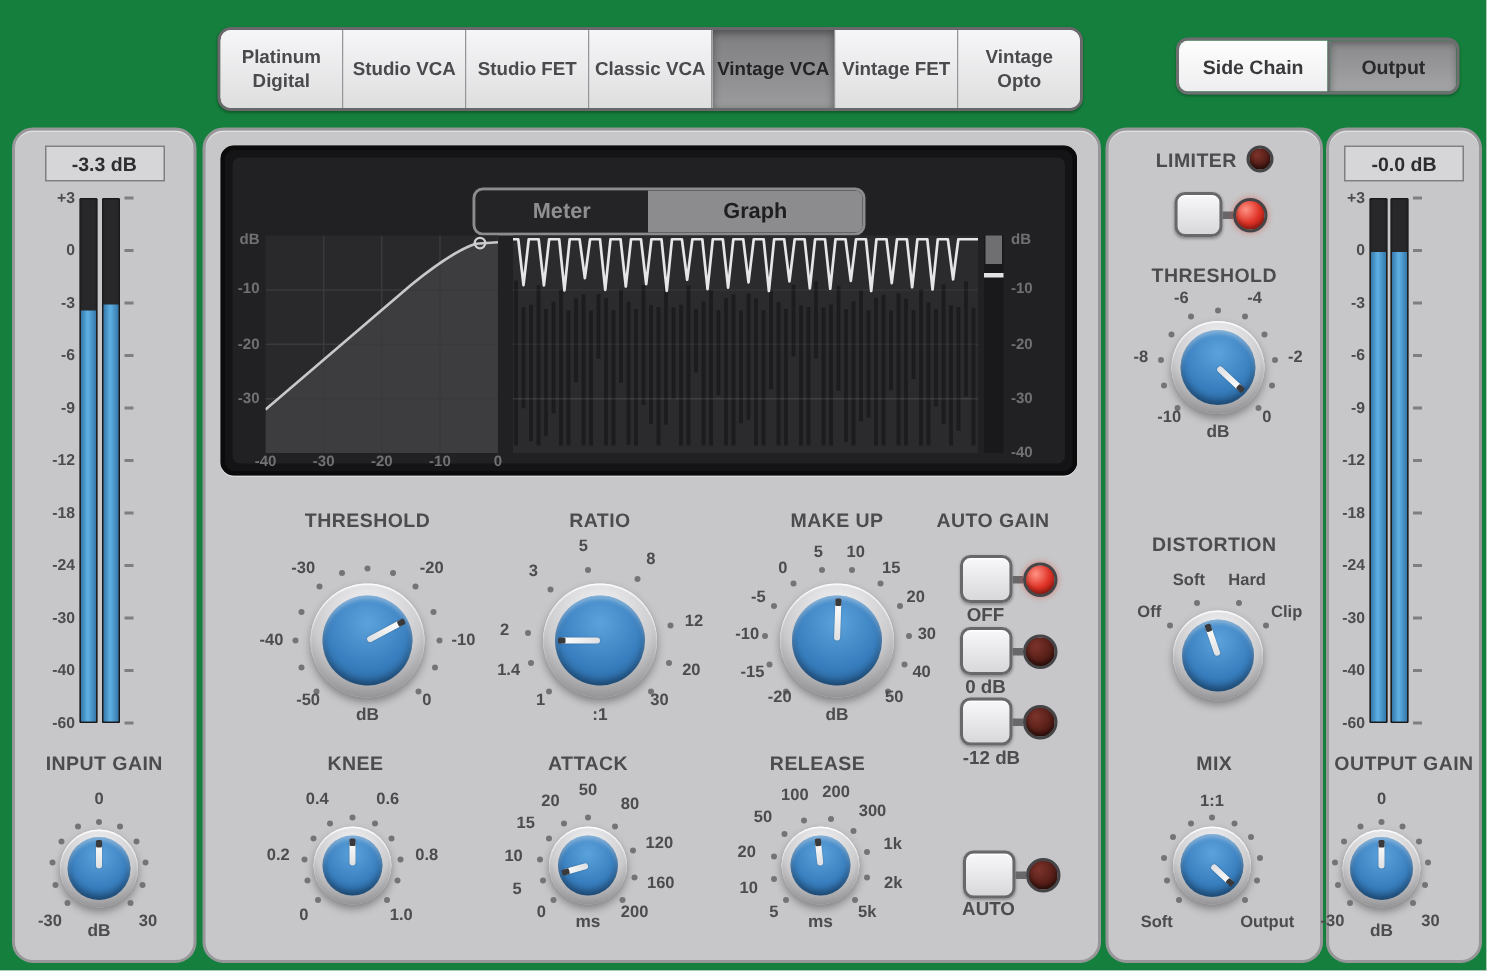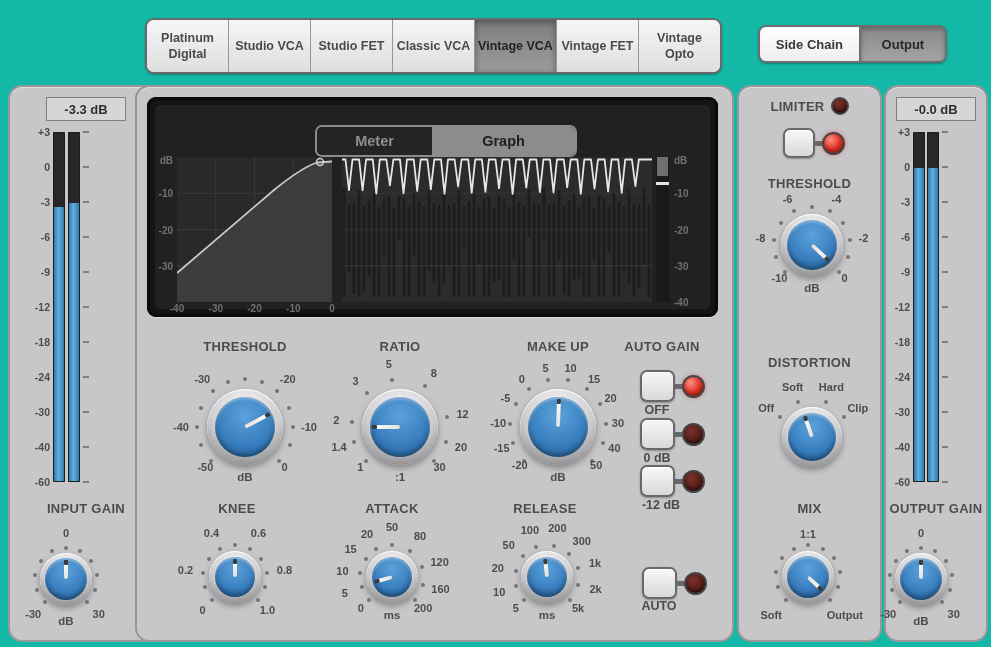--- a/index.html
+++ b/index.html
@@ -1,31 +1,31 @@
 <!DOCTYPE html>
 <html><head>
 <meta charset="utf-8">
 <style>
   html,body{margin:0;padding:0;}
-  #app{position:relative;width:991px;height:647px;background:#14b8a6;font-family:"Liberation Sans",sans-serif;overflow:hidden;}
+  #app{position:relative;width:991px;height:647px;background:#15803d;font-family:"Liberation Sans",sans-serif;overflow:hidden;}
 
   
   #model-tabs{position:absolute;left:145px;top:18px;width:573px;height:52px;display:flex;border:2px solid #69696b;border-radius:9px;overflow:hidden;background:#eee;box-shadow:0 1px 2px rgba(0,0,0,.3), inset 0 1px 0 rgba(255,255,255,.5);}
   .mtab{flex:1;display:flex;align-items:center;justify-content:center;text-align:center;font-weight:bold;font-size:12.5px;line-height:1.3;color:#4a4a4c;background:linear-gradient(#f6f6f8,#dededf);border-right:1px solid #96969a;padding:0 3px;}
   .mtab:last-child{border-right:none;}
   .mtab.sel{background:linear-gradient(#7e7e80,#9b9b9d);color:#232325;box-shadow:inset 0 2px 6px rgba(0,0,0,.4);}
 
   
-  #view-toggle{position:absolute;left:758px;top:25px;width:185px;height:34px;display:flex;border:2px solid #6e6e70;border-radius:8px;overflow:hidden;font-weight:bold;font-size:13px;box-shadow:0 1px 2px rgba(0,0,0,.3);}
+  #view-toggle{position:absolute;left:784px;top:25px;width:185px;height:34px;display:flex;border:2px solid #6e6e70;border-radius:8px;overflow:hidden;font-weight:bold;font-size:13px;box-shadow:0 1px 2px rgba(0,0,0,.3);}
   #vt-side{flex:54;background:linear-gradient(#fefefe,#eeeef0);color:#39393b;border-right:2px solid #6e6e70;display:flex;align-items:center;justify-content:center;}
   #vt-out{flex:46;background:linear-gradient(#89898b,#a4a4a6);color:#29292b;display:flex;align-items:center;justify-content:center;box-shadow:inset 0 2px 5px rgba(0,0,0,.3);}
 
   
   .panel{position:absolute;border:2px solid #97979a;border-radius:14px;background:#c7c7c9;box-shadow:inset 0 1px 0 rgba(255,255,255,.45);}
-  #panel-left{left:8px;top:85px;width:119px;height:553px;padding-left:33px;}
+  #panel-left{left:8px;top:85px;width:119px;height:553px;}
   #panel-center{left:135px;top:85px;width:595px;height:553px;}
   #panel-right{left:737px;top:85px;width:141px;height:553px;}
   #panel-out{left:884px;top:85px;width:100px;height:553px;}
 
   .readout{position:absolute;top:10px;left:50%;transform:translateX(-50%);width:78px;height:22px;background:#d6d6d8;border:1px solid #7f7f82;color:#2e2e30;font-size:13px;font-weight:bold;display:flex;align-items:center;justify-content:center;}
 
   
   .meter{position:absolute;top:45px;height:350px;}
   #panel-left .meter{left:10px;width:100px;}
   #panel-out .meter{left:4px;width:92px;}

